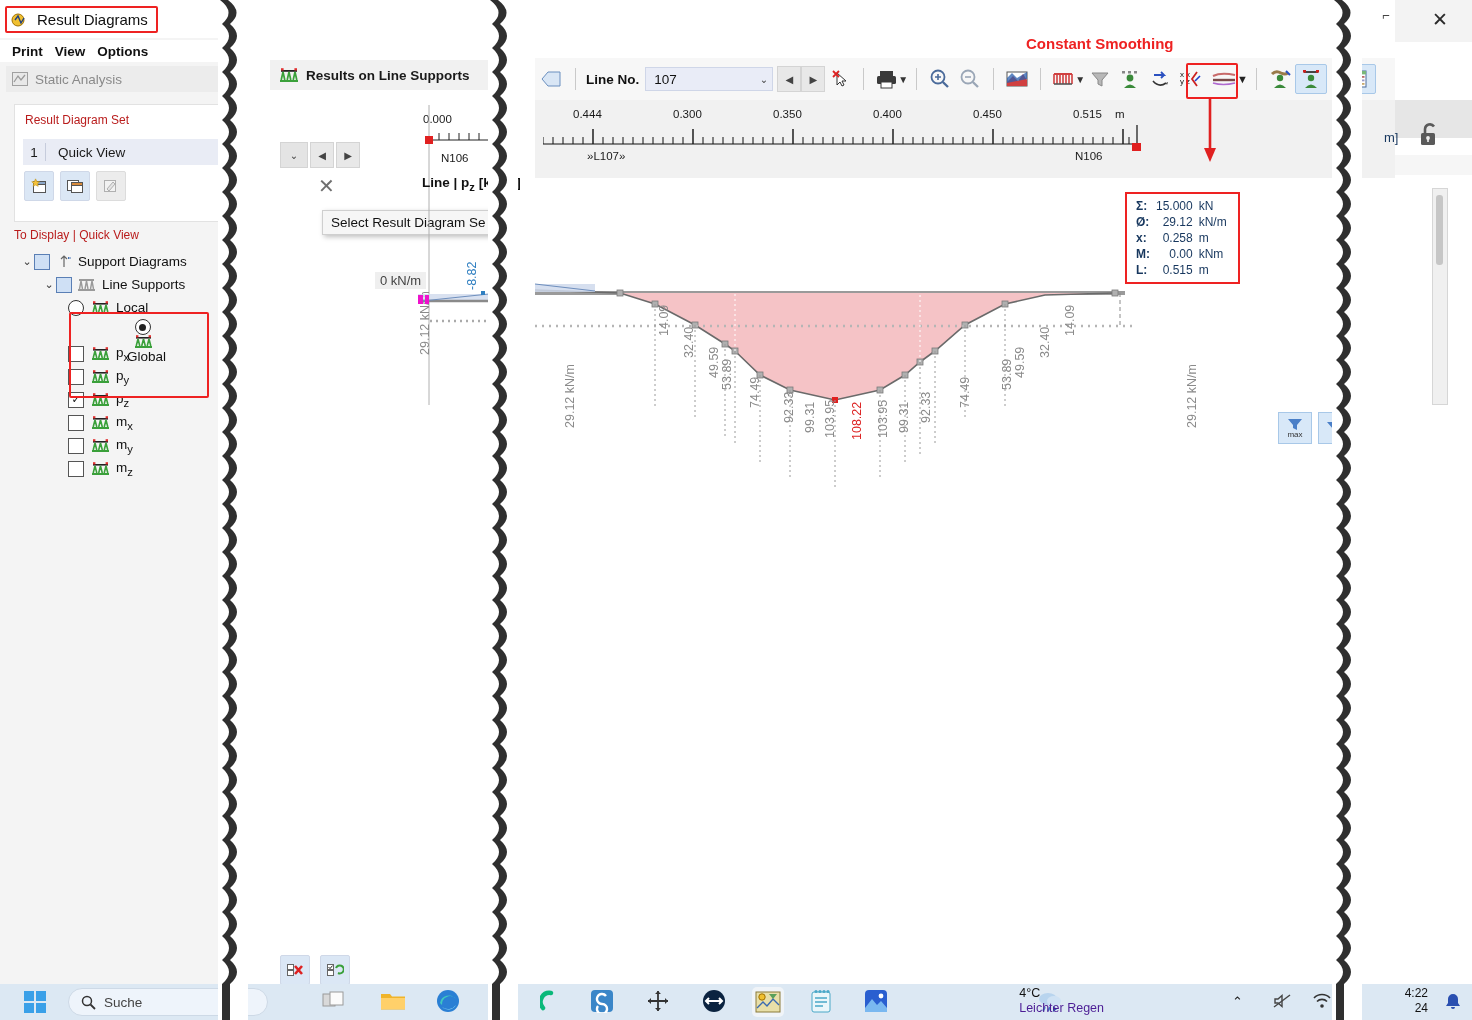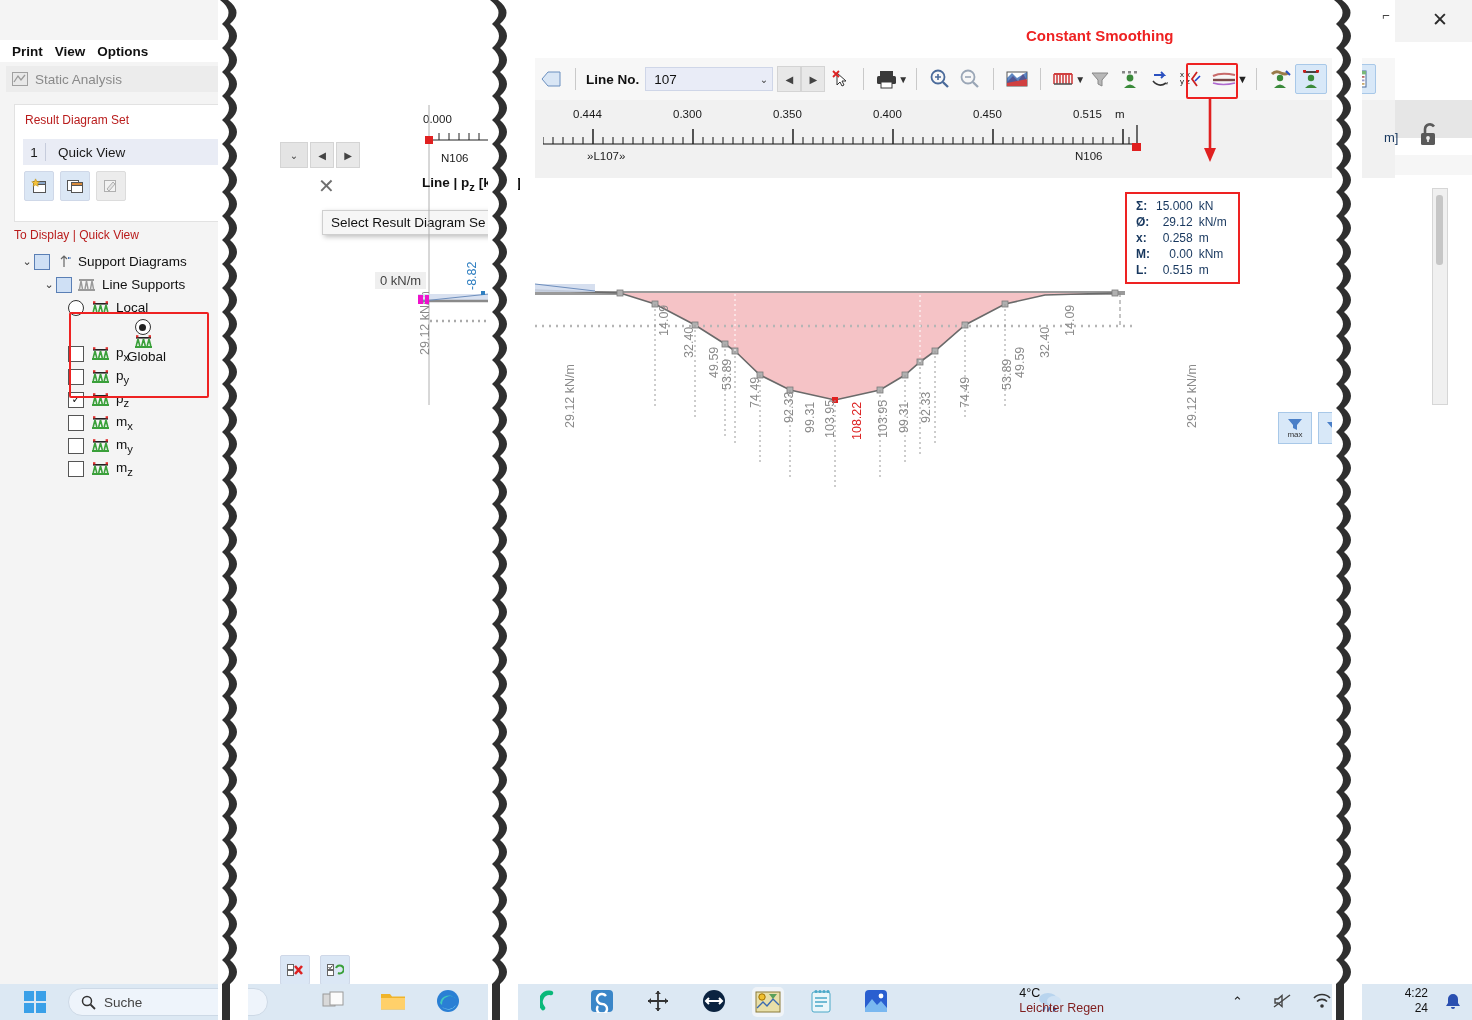--- a/index.html
+++ b/index.html
@@ -110,20 +110,29 @@
     font-size:13.5px;color:#444;
   }
   .clockbox{position:absolute;right:44px;top:2px;text-align:right;font-size:12px;color:#111;line-height:15px;}
   .weatherbox{position:absolute;right:368px;top:2px;font-size:12.5px;color:#111;line-height:15px;}
 </style>
 </head>
 <body>
 
 <div id="leftPanel" class="panel">
 
+  <div class="title-bar">
+    <div class="title-box">
+      <svg width="20" height="18" viewBox="0 0 20 18">
+        <circle cx="7" cy="9" r="6" fill="#f0c030" stroke="#a07000" stroke-width="1"></circle>
+        <path d="M4 9 L7 5 L10 12 L13 7" stroke="#204080" stroke-width="1.4" fill="none"></path>
+      </svg>
+      <span class="title-text">Result Diagrams</span>
+    </div>
+  </div>
 
   <div class="menu-bar">
     <span>Print</span>
     <span>View</span>
     <span>Options</span>
   </div>
 
   <div class="static-row">
     <svg width="16" height="14" viewBox="0 0 16 14" style="margin:0 7px 0 6px">
       <rect x="0.5" y="0.5" width="15" height="13" fill="#e8e8e8" stroke="#a0a0a0"></rect>
@@ -284,20 +293,30 @@
         <rect x="0" y="11" width="17" height="2" fill="#3aa03a"></rect>
       </svg>
       <span><span>m</span><sub>z</sub></span>
     </div>
   </div>
 
   <div class="redbox" style="left:69px;top:312px;width:136px;height:82px;"></div>
 </div>
 
 <div id="midPanel" class="panel">
+  <div class="mid-head">
+    <svg width="18" height="15" viewBox="0 0 18 15" style="margin-left:10px">
+      <rect x="1" y="2" width="16" height="1.8" fill="#222"></rect>
+      <rect x="1" y="0.2" width="2.6" height="2.3" fill="#e03030"></rect>
+        <rect x="14.4" y="0.2" width="2.6" height="2.3" fill="#e03030"></rect>
+      <path d="M3 4 l-1.8 8 M3 4 l1.8 8 M9 4 l-1.8 8 M9 4 l1.8 8 M15 4 l-1.8 8 M15 4 l1.8 8" stroke="#3aa03a" stroke-width="1.7"></path>
+      <rect x="0" y="12" width="18" height="2" fill="#3aa03a"></rect>
+    </svg>
+    <span class="t">Results on Line Supports</span>
+  </div>
 
   <div style="position:absolute;left:10px;top:142px;display:flex;gap:2px;">
     <span class="navbtn" style="width:26px;background:#e4e4e4;">⌄</span>
     <span class="navbtn">◀</span>
     <span class="navbtn">▶</span>
   </div>
   <div style="position:absolute;left:48px;top:174px;">
     <span style="font-size:20px;color:#707070;">✕</span>
   </div>
 
@@ -687,21 +706,21 @@
           <td class="k">L:</td>
           <td class="v">0.515</td>
           <td>m</td>
         </tr>
       </tbody>
         </table>
     </div>
   </div>
 </div>
 
-<div class="annot" style="left:1022px;top:26px;">Constant Smoothing</div>
+<div class="annot" style="left:1022px;top:34px;">Constant Smoothing</div>
 <div class="redbox" style="left:1186px;top:63px;width:48px;height:32px;"></div>
 <svg width="30" height="105" style="position:absolute;left:1196px;top:60px;z-index:30;">
   <line x1="14" y1="38" x2="14" y2="92" stroke="#e02020" stroke-width="2.6"></line>
   <path d="M14 102 L8 88 L20 88 Z" fill="#e02020"></path>
 </svg>
 
 <div id="tablePanel">
   <div style="height:44px;background:#f0f0f0;border-bottom:1px solid #d0d0d0;display:flex;flex-direction:column;align-items:flex-end;justify-content:center;padding-right:28px;">
     <div class="th">x</div>
     <div class="th">[m]</div>
@@ -892,21 +911,21 @@
   <span class="tb-item" style="left:1036px;top:5px;">
     <svg width="28" height="24" viewBox="0 0 28 24">
         <ellipse cx="12" cy="10" rx="9" ry="6" fill="#b8d4ee"></ellipse>
         <ellipse cx="18" cy="12" rx="7" ry="5" fill="#cfe2f4"></ellipse>
         <path d="M9 18 l-2 4 M14 18 l-2 4" stroke="#4a80c8" stroke-width="1.8"></path>
         <path d="M17 17 l4 3 l-4 3 z" fill="#2a60b0"></path>
       </svg>
   </span>
   <div class="weatherbox">
     <div>4°C</div>
-    <div style="color:#7f1d1d;">Leichter Regen</div>
+    <div style="color:#4c1d95;">Leichter Regen</div>
   </div>
 
   <span class="tb-item" style="left:1232px;top:10px;font-size:13px;color:#222;">⌃</span>
   <span class="tb-item" style="left:1272px;top:8px;">
     <svg width="20" height="18" viewBox="0 0 20 18">
         <path d="M3 7 h3 l4 -3.5 v11 l-4 -3.5 h-3 z" fill="none" stroke="#444" stroke-width="1.4"></path>
         <path d="M2 15 L18 3" stroke="#444" stroke-width="1.4"></path>
       </svg>
   </span>
   <span class="tb-item" style="left:1312px;top:8px;">

